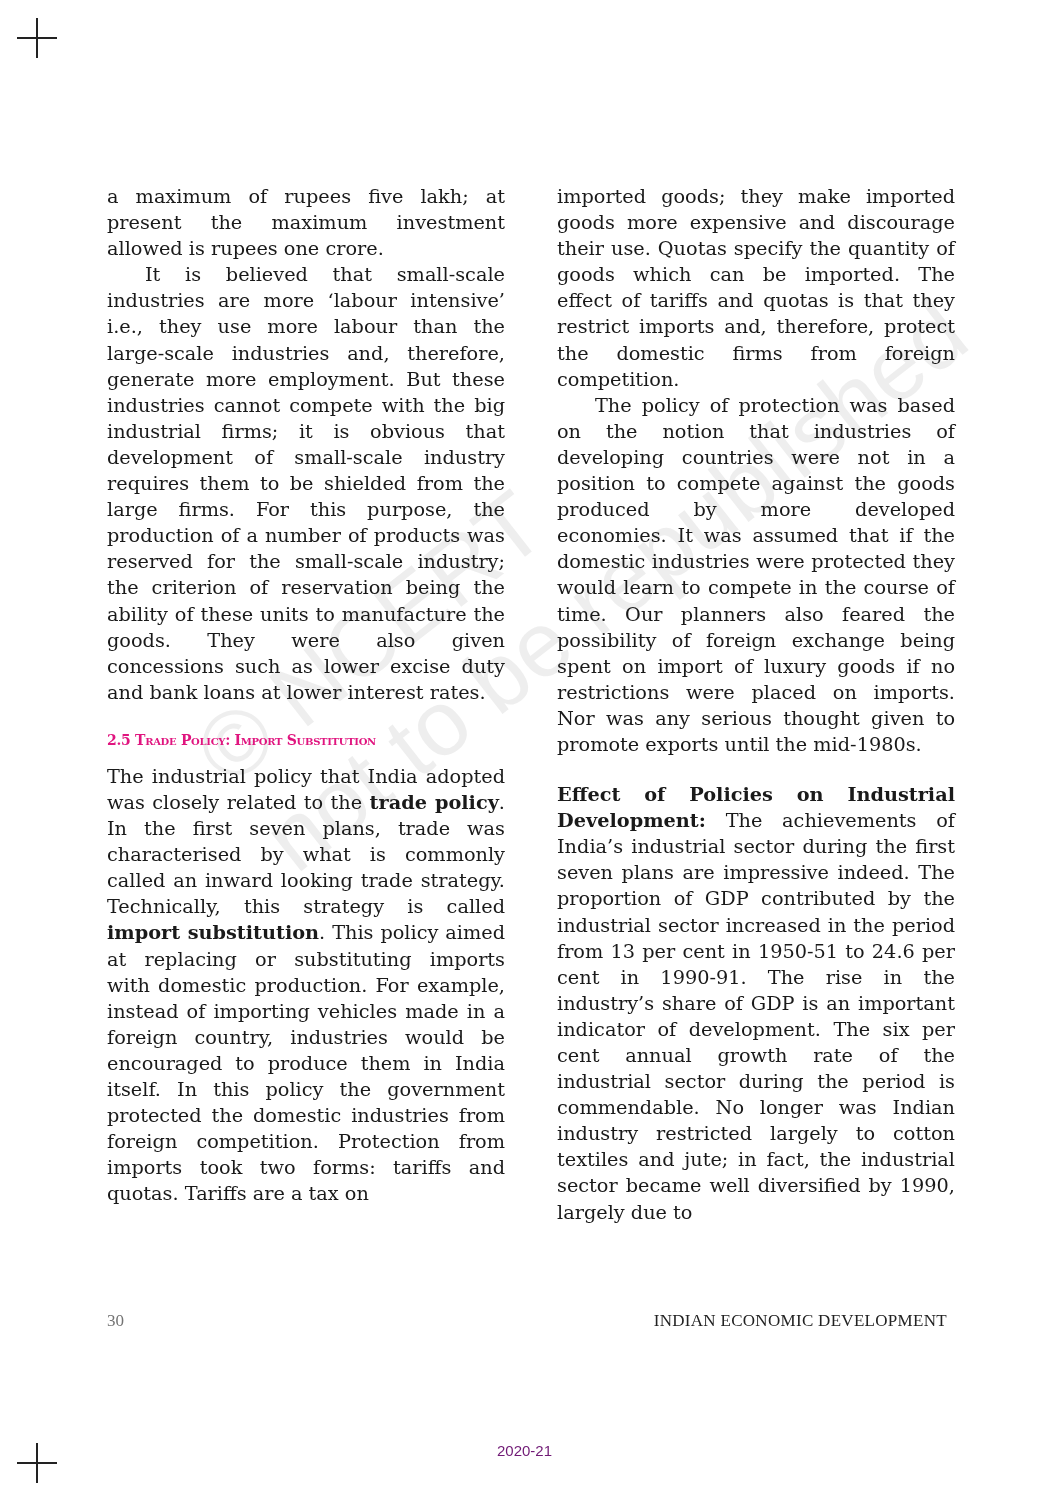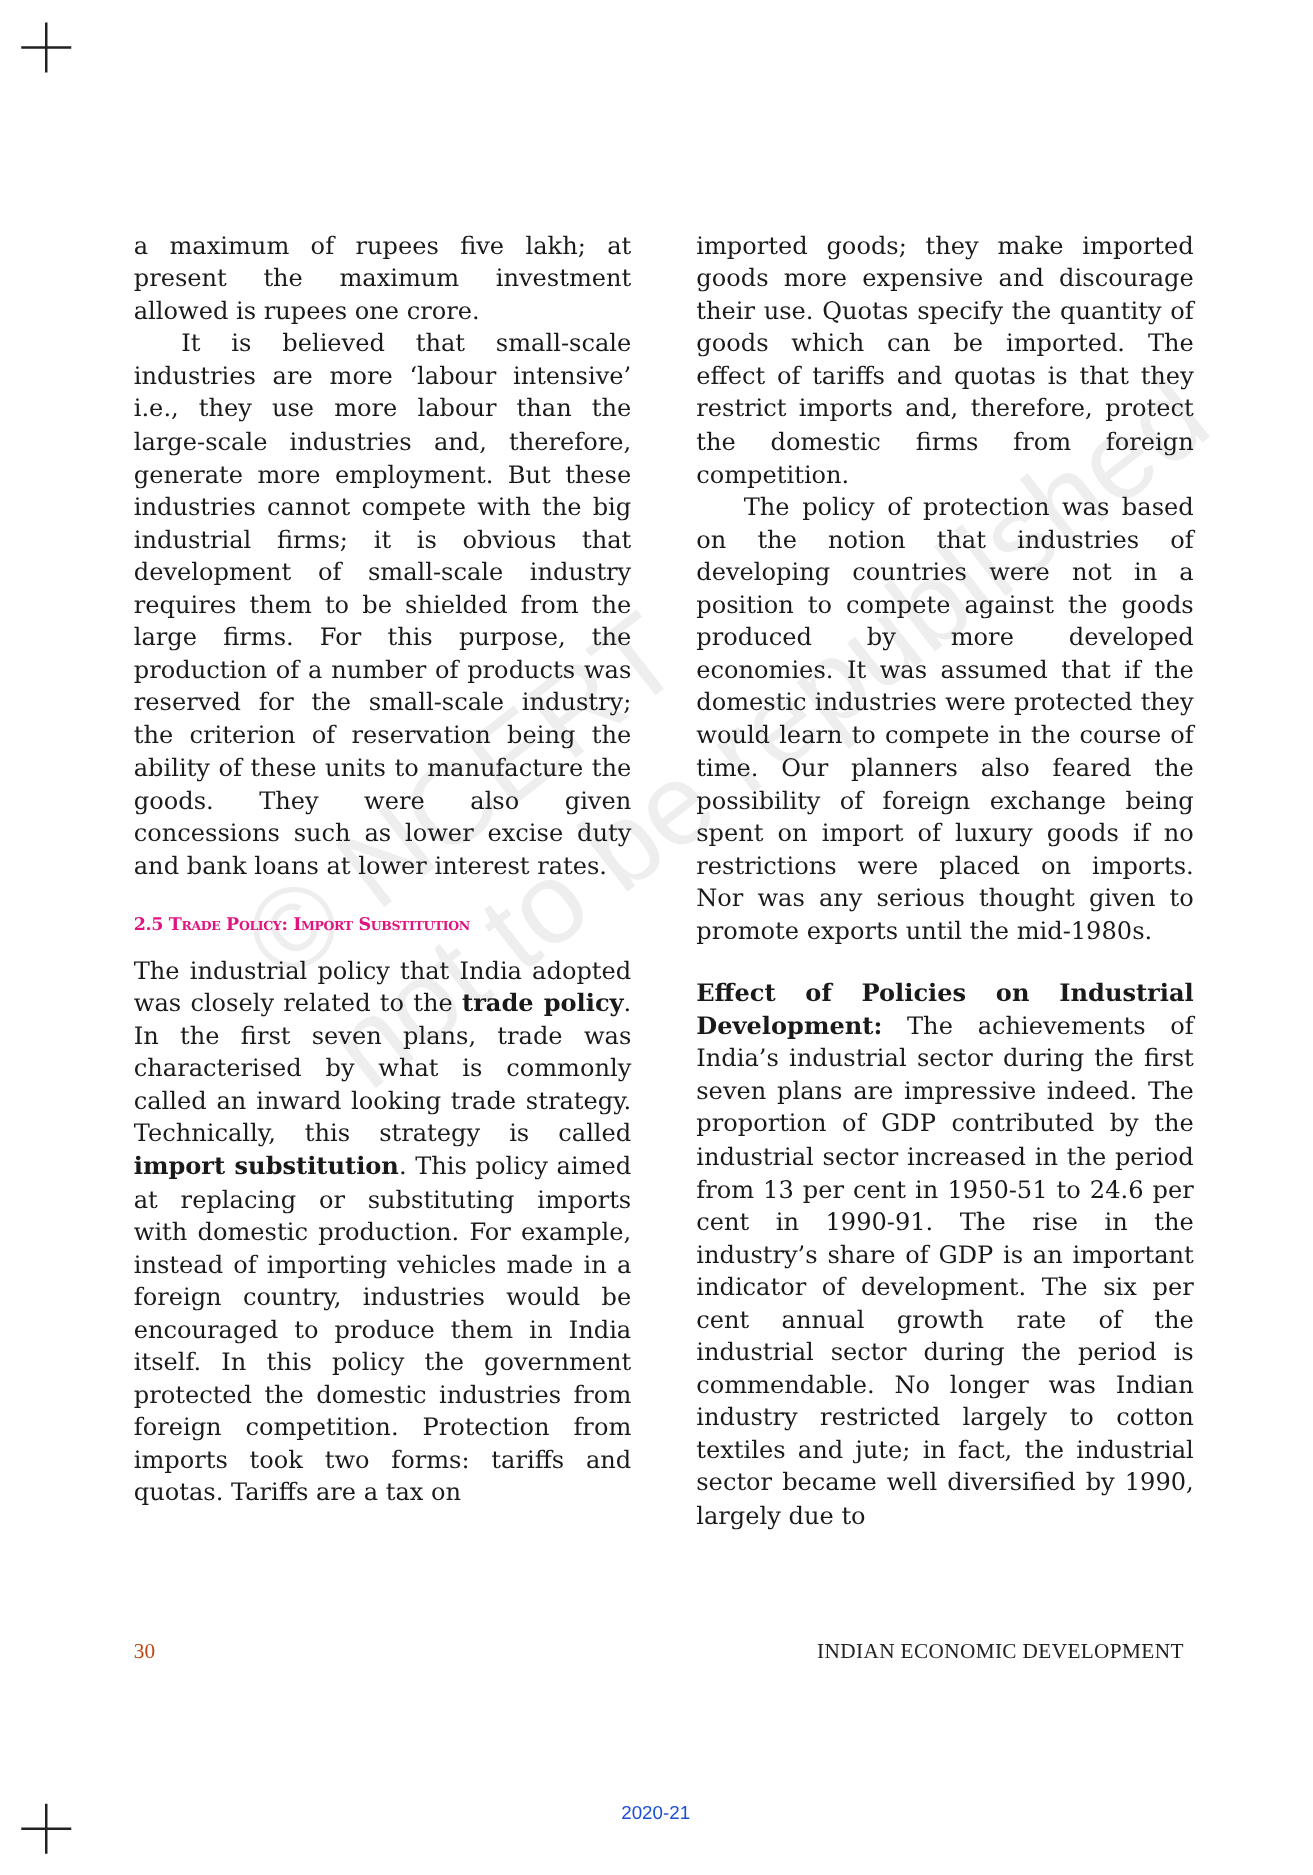--- a/index.html
+++ b/index.html
@@ -35,30 +35,30 @@
     font-size: 14px;
     line-height: 24px;
     white-space: nowrap;
     font-variant: small-caps;
     letter-spacing: -0.3px;
   }
   .gap { height: 24px; }
 
   .footer-page-num {
     position: absolute; left: 107px; top: 1311px;
-    font-family: "Liberation Serif", serif; font-size: 17px; color: #c2410c;
+    font-family: "Liberation Serif", serif; font-size: 17px; color: #737373;
   }
   .footer-book-title {
     position: absolute; right: 103px; top: 1311px;
     font-family: "Liberation Serif", serif; font-size: 17px; color: #222;
     letter-spacing: 0.3px;
   }
   .edition {
     position: absolute; left: 497px; top: 1442px;
-    font-family: "Liberation Sans", sans-serif; font-size: 15px; color: #1d4ed8;
+    font-family: "Liberation Sans", sans-serif; font-size: 15px; color: #701a75;
   }
   .watermark {
     position: absolute; left: 175px; top: 720px;
     transform: rotate(-38deg); transform-origin: left top;
     color: rgba(160,160,160,0.18);
     font-family: "Liberation Sans", sans-serif;
     font-size: 92px; line-height: 110px; white-space: nowrap;
     pointer-events: none;
   }
 </style>

